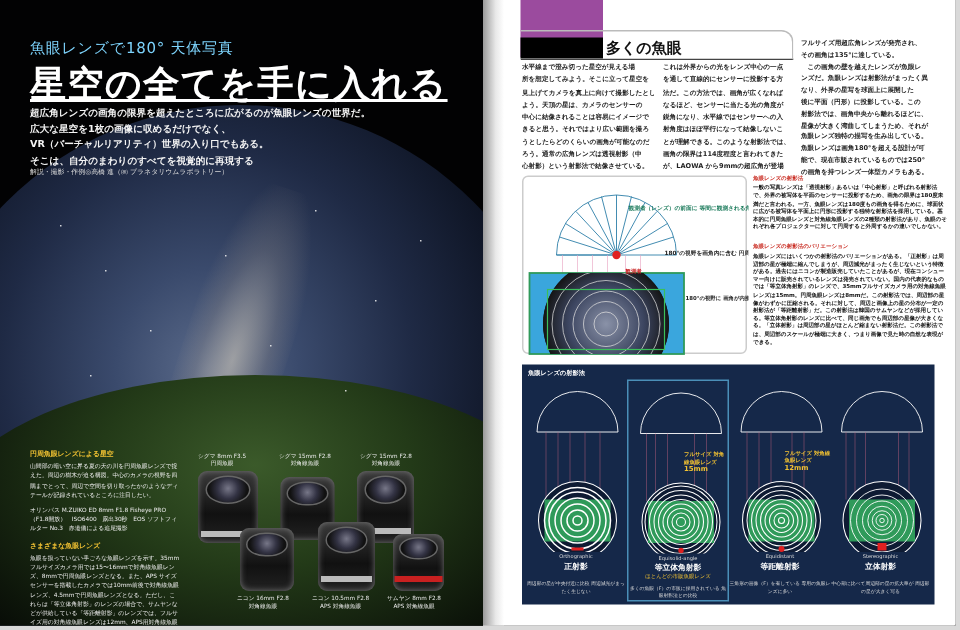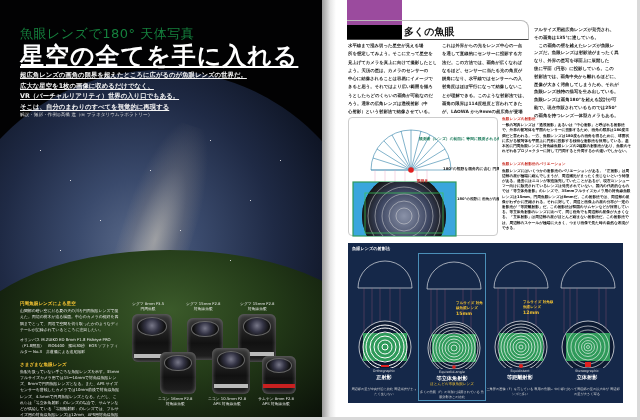--- a/index.html
+++ b/index.html
@@ -8,23 +8,23 @@
   .frame { position: absolute; left: 0; top: 0; width: 637px; height: 417px; border-right: 1px solid #333; border-bottom: 1px solid #333; background: #fff; }
   
   .left { position: absolute; left: 0; top: 0; width: 322px; height: 417px; background: #020203; overflow: hidden; }
   .sky { position: absolute; left: -60px; top: 70px; width: 440px; height: 440px; border-radius: 50%;
     background: radial-gradient(ellipse at 45% 40%, #5a6a8a 0%, #3a4a6c 18%, #1f2a45 40%, #0d1322 62%, #020203 72%); }
   .milky { position: absolute; left: 120px; top: 120px; width: 70px; height: 240px; transform: rotate(18deg);
     background: radial-gradient(ellipse at center, rgba(220,210,190,0.55) 0%, rgba(160,150,140,0.25) 45%, rgba(0,0,0,0) 75%); }
   .ground { position: absolute; left: -40px; top: 250px; width: 420px; height: 200px; border-radius: 50% 50% 0 0;
     background: radial-gradient(ellipse at 50% 30%, #3b5a2a 0%, #233a18 35%, #0d150a 70%, #020203 90%); }
   .star { position: absolute; width: 1px; height: 1px; background: #fff; opacity: .8; }
-  .subtitle { position: absolute; left: 20px; top: 25px; color: #15803d; font-size: 13px; letter-spacing: .5px; white-space: nowrap; }
+  .subtitle { position: absolute; left: 20px; top: 25px; color: #7dd3fc; font-size: 10px; letter-spacing: .5px; white-space: nowrap; }
   .title { position: absolute; left: 20px; top: 40px; color: #fff; font-size: 24px; font-weight: bold; letter-spacing: 1px; white-space: nowrap; text-decoration: underline; }
-  .lead { position: absolute; left: 20px; top: 70px; color: #f4f4f4; font-size: 6.4px; line-height: 10.5px; font-weight: bold; text-decoration: underline; }
+  .lead { position: absolute; left: 20px; top: 70px; color: #f4f4f4; font-size: 6.4px; line-height: 10.5px; font-weight: bold; }
   .lead div { white-space: nowrap; }
   .credit { position: absolute; left: 20px; top: 112px; color: #ddd; font-size: 4.6px; white-space: nowrap; }
   .caption-box { position: absolute; left: 20px; top: 301px; width: 100px; color: #eee; font-size: 3.9px; line-height: 6.2px; }
   .cap-head { color: #f2c232; font-weight: bold; font-size: 4.6px; margin-bottom: 1px; }
   .caption-box p { margin-bottom: 4px; }
   .lens { position: absolute; border-radius: 6px; background: linear-gradient(180deg,#3a3a3a,#111 60%,#222); box-shadow: inset 0 0 4px #777; }
   .lens .glass { position: absolute; left: 12%; top: 6%; width: 76%; height: 40%; border-radius: 50%; background: radial-gradient(circle at 50% 45%, #778 0%, #334 40%, #111 75%); border: 1px solid #666; }
   .lens .ring { position: absolute; left: 4%; width: 92%; height: 4px; background: #bbb; }
   .lens-label { position: absolute; color: #eee; font-size: 3.8px; text-align: center; line-height: 5.2px; white-space: nowrap; }
   

